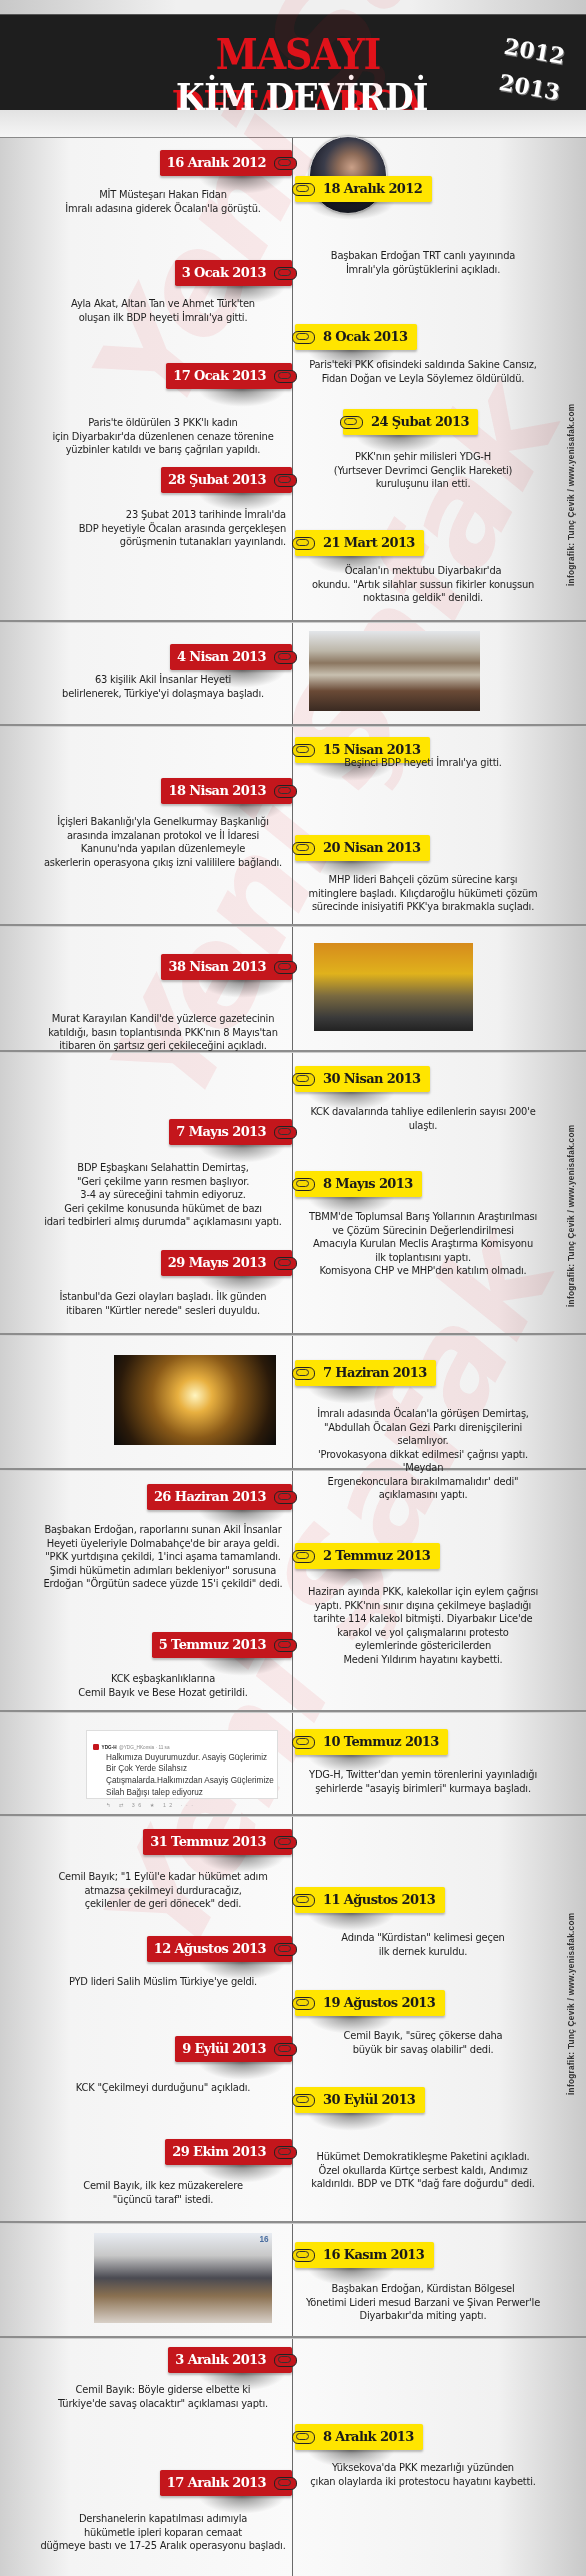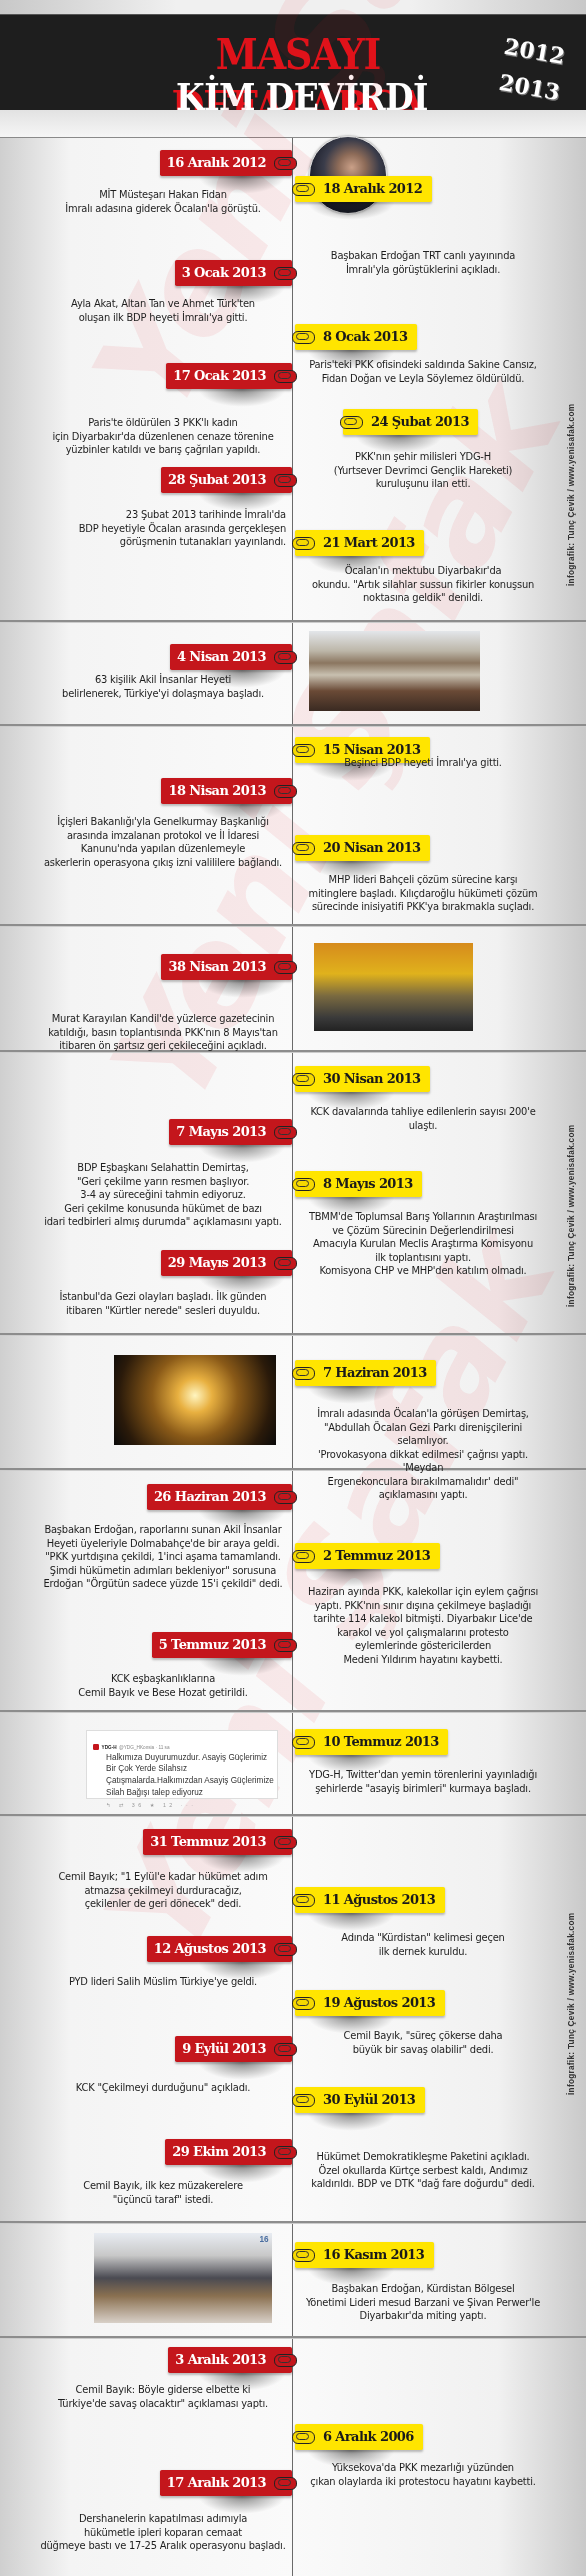--- a/index.html
+++ b/index.html
@@ -222,21 +222,21 @@
     <div class="tag red" style="top: 2139px;"><span>29 Ekim 2013</span><span class="clip"></span><span class="shadow"></span></div>
     <div class="desc l" style="top: 2179px; white-space: pre-line;">Cemil Bayık, ilk kez müzakerelere
 "üçüncü taraf" istedi.</div>
     <div class="tag yel" style="top: 2242px;"><span>16 Kasım 2013</span><span class="clip"></span><span class="shadow"></span></div>
     <div class="desc r" style="top: 2282px; white-space: pre-line;">Başbakan Erdoğan, Kürdistan Bölgesel
 Yönetimi Lideri mesud Barzani ve Şivan Perwer'le
 Diyarbakır'da miting yaptı.</div>
     <div class="tag red" style="top: 2347px;"><span>3 Aralık 2013</span><span class="clip"></span><span class="shadow"></span></div>
     <div class="desc l" style="top: 2383px; white-space: pre-line;">Cemil Bayık: Böyle giderse elbette ki
 Türkiye'de savaş olacaktır" açıklaması yaptı.</div>
-    <div class="tag yel" style="top: 2424px;"><span>6 Aralık 2006</span><span class="clip"></span><span class="shadow"></span></div>
+    <div class="tag yel" style="top: 2424px;"><span>8 Aralık 2013</span><span class="clip"></span><span class="shadow"></span></div>
     <div class="desc r" style="top: 2461px; white-space: pre-line;">Yüksekova'da PKK mezarlığı yüzünden
 çıkan olaylarda iki protestocu hayatını kaybetti.</div>
     <div class="tag red" style="top: 2470px;"><span>17 Aralık 2013</span><span class="clip"></span><span class="shadow"></span></div>
     <div class="desc l" style="top: 2512px; white-space: pre-line;">Dershanelerin kapatılması adımıyla
 hükümetle ipleri koparan cemaat
 düğmeye bastı ve 17-25 Aralık operasyonu başladı.</div>
   </div>
 
 
 </body></html>

